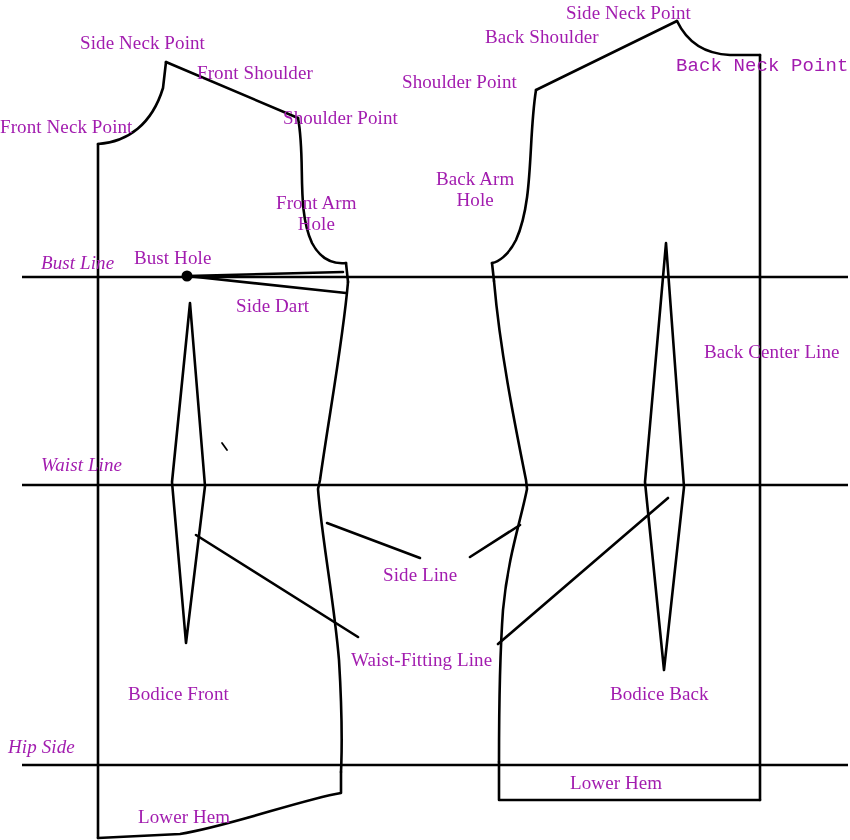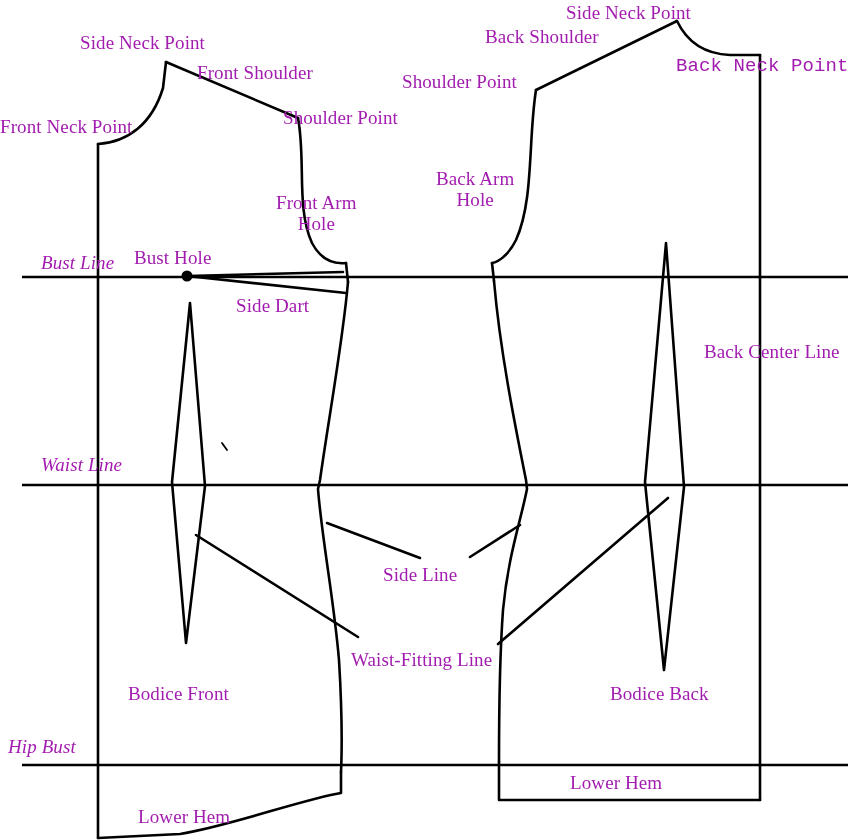--- a/index.html
+++ b/index.html
@@ -109,21 +109,21 @@
       <line x1="420" y1="558" x2="327" y2="523"></line>
       <line x1="470" y1="557" x2="520" y2="525"></line>
 
       <line x1="358" y1="637" x2="196" y2="535"></line>
       <line x1="498" y1="644" x2="668" y2="498"></line>
     </g>
   </svg>
 
   <div class="lbl italic" style="left:10px; top:252px;margin-left:31px;">Bust Line</div>
   <div class="lbl italic" style="left:0; top:454px;margin-left:41px;">Waist Line</div>
-  <div class="lbl italic" style="left:8px; top:736px;">Hip Bust</div>
+  <div class="lbl italic" style="left:8px; top:736px;">Hip Side</div>
 
   <div class="lbl" style="left:80px; top:32px;">Side Neck Point</div>
   <div class="lbl" style="left:197px; top:62px;">Front Shoulder</div>
   <div class="lbl" style="left:0px; top:116px;">Front Neck Point</div>
   <div class="lbl" style="left:283px; top:107px;">Shoulder Point</div>
   <div class="lbl center" style="left:276px; top:192px;">Front Arm
 Hole</div>
   <div class="lbl" style="left:134px; top:247px;">Bust Hole</div>
   <div class="lbl" style="left:236px; top:295px;">Side Dart</div>
   <div class="lbl" style="left:128px; top:683px;">Bodice Front</div>

